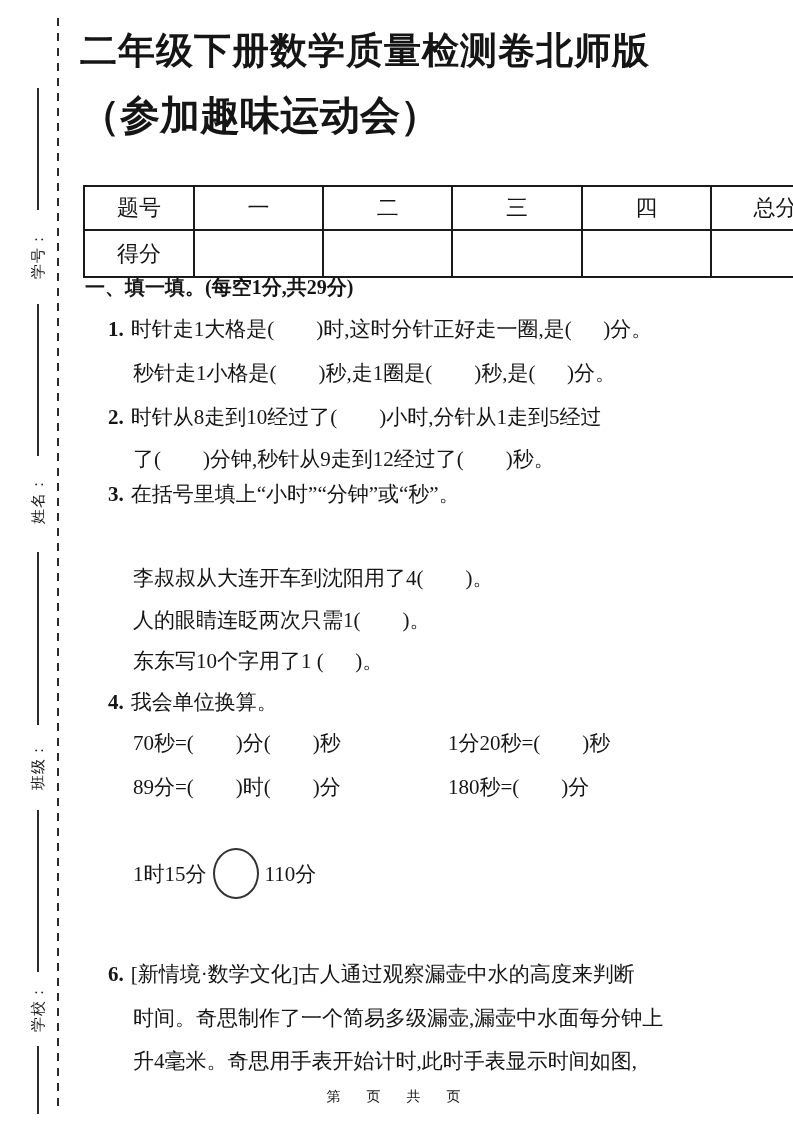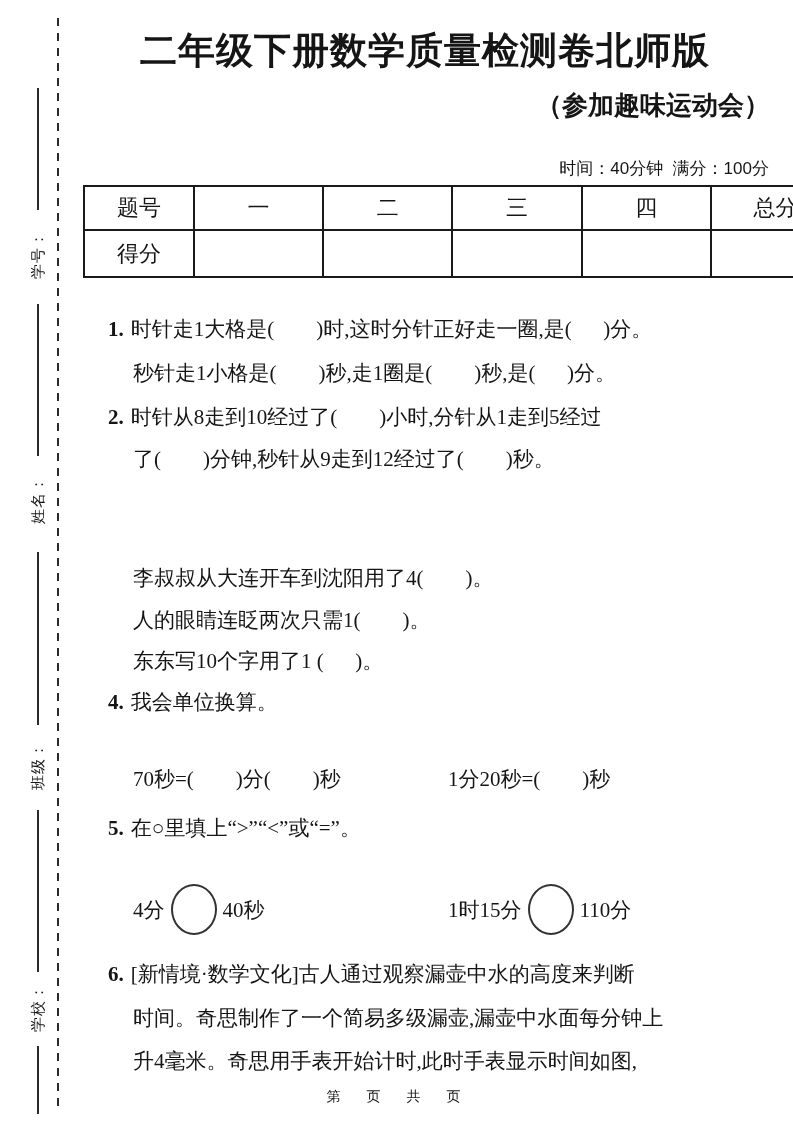--- a/index.html
+++ b/index.html
@@ -20,27 +20,27 @@
   .seg5 { top:1046px; height:68px; }
   .sidelabel {
     position:absolute; left:-4px; width:84px; height:22px;
     display:flex; align-items:center; justify-content:center;
     transform:rotate(-90deg); font-size:15px; letter-spacing:1px; white-space:pre;
   }
   .lbl1 { top:244px; } .lbl2 { top:489px; } .lbl3 { top:755px; } .lbl4 { top:997px; }
 
   
   .title {
-    position:absolute; top:26px; left:80px; width:690px; text-align:center;
+    position:absolute; top:26px; left:80px; width:690px; 
     font-family:"Liberation Sans", sans-serif; font-weight:900; font-size:37px;
     letter-spacing:1px; white-space:nowrap;
   }
   .subtitle {
-    position:absolute; top:88px; left:80px; width:690px; text-align:right;
-    font-family:"Liberation Sans", sans-serif; font-weight:900; font-size:26px;
+    position:absolute; top:88px; left:80px; width:690px; text-align:left;
+    font-family:"Liberation Sans", sans-serif; font-weight:900; font-size:40px;
     white-space:nowrap;
   }
   .meta {
     position:absolute; top:157px; right:24px;
     font-family:"Liberation Sans", sans-serif; font-size:17px; white-space:pre;
   }
 
   
   table.score {
     position:absolute; left:83px; top:185px; width:758px;
@@ -54,21 +54,21 @@
   
   .heading {
     position:absolute; left:85px; top:274px; font-weight:bold; font-size:20px;
     white-space:pre;
   }
   .line { position:absolute; font-size:21px; white-space:pre; line-height:28px; }
   .qnum { font-weight:bold; margin-right:7px; }
   .qtag { font-weight:normal; }
   .ind1 { left:108px; }
   .ind2 { left:133px; }
-  .cols { display:flex;margin-top:36px; }
+  .cols { display:flex; }
   .cols .left { width:315px; }
   .grp { display:flex; align-items:center; }
   .circle {
     width:42px; height:47px; border:2px solid #333; border-radius:50%;
     margin:0 6px; flex:0 0 auto; background:#fff;
   }
   .footer {
     position:absolute; left:0; right:0; top:1088px; text-align:center;
     font-family:"Liberation Sans", sans-serif; font-size:14px;
     letter-spacing:6px; white-space:pre;
@@ -85,21 +85,20 @@
   <div class="bindseg seg3"></div>
   <div class="bindseg seg4"></div>
   <div class="bindseg seg5"></div>
   <div class="sidelabel lbl1">学号：</div>
   <div class="sidelabel lbl2">姓名：</div>
   <div class="sidelabel lbl3">班级：</div>
   <div class="sidelabel lbl4">学校：</div>
 
   <div class="title">二年级下册数学质量检测卷北师版</div>
   <div class="subtitle">（参加趣味运动会）</div>
-  <div class="meta">时间：40分钟  满分：100分</div>
 
   <table class="score">
     <colgroup>
         <col style="width:110px">
         <col>
         <col>
         <col>
         <col>
         <col>
       </colgroup>
@@ -116,44 +115,44 @@
       <td style="height:43px">得分</td>
       <td></td>
       <td></td>
       <td></td>
       <td></td>
       <td></td>
     </tr>
   </tbody>
     </table>
 
+  <div class="heading">一、填一填。(每空1分,共29分)</div>
 
   <div class="line ind1" style="top:315px"><span class="qnum">1.</span><span>时针走1大格是(        )时,这时分针正好走一圈,是(      )分。</span></div>
   <div class="line ind2" style="top:359px"><span>秒针走1小格是(        )秒,走1圈是(        )秒,是(      )分。</span></div>
 
   <div class="line ind1" style="top:403px"><span class="qnum">2.</span><span>时针从8走到10经过了(        )小时,分针从1走到5经过</span></div>
   <div class="line ind2" style="top:445px"><span>了(        )分钟,秒针从9走到12经过了(        )秒。</span></div>
 
+  <div class="line ind1" style="top:480px"><span class="qnum">3.</span><span>在括号里填上“小时”“分钟”或“秒”。</span></div>
   <div class="line ind2" style="top:564px"><span>李叔叔从大连开车到沈阳用了4(        )。</span></div>
   <div class="line ind2" style="top:606px"><span>人的眼睛连眨两次只需1(        )。</span></div>
   <div class="line ind2" style="top:647px"><span>东东写10个字用了1 (      )。</span></div>
 
   <div class="line ind1" style="top:688px"><span class="qnum">4.</span><span>我会单位换算。</span></div>
   <div class="line ind2 cols" style="top:729px">
     <span class="left">70秒=(        )分(        )秒</span>
     <span>1分20秒=(        )秒</span>
   </div>
+  <div class="line ind2 cols" style="top:773px">
+    <span class="left">89分=(        )时(        )分</span>
+    <span>180秒=(        )分</span>
+  </div>
 
-  <div class="line ind1" style="top:814px"><span class="qnum">5.</span><span>在○里填上“&gt;”“&lt;”或“=”。</span></div>
   <div class="line ind2 cols" style="top:848px">
-    <span class="grp left">
-      <span>4分</span>
-      <span class="circle"></span>
-      <span>40秒</span>
-    </span>
     <span class="grp">
       <span>1时15分</span>
       <span class="circle"></span>
       <span>110分</span>
     </span>
   </div>
 
   <div class="line ind1" style="top:960px"><span class="qnum">6.</span><span class="qtag">[新情境·数学文化]</span><span>古人通过观察漏壶中水的高度来判断</span></div>
   <div class="line ind2" style="top:1004px"><span>时间。奇思制作了一个简易多级漏壶,漏壶中水面每分钟上</span></div>
   <div class="line ind2" style="top:1047px"><span>升4毫米。奇思用手表开始计时,此时手表显示时间如图,</span></div>

